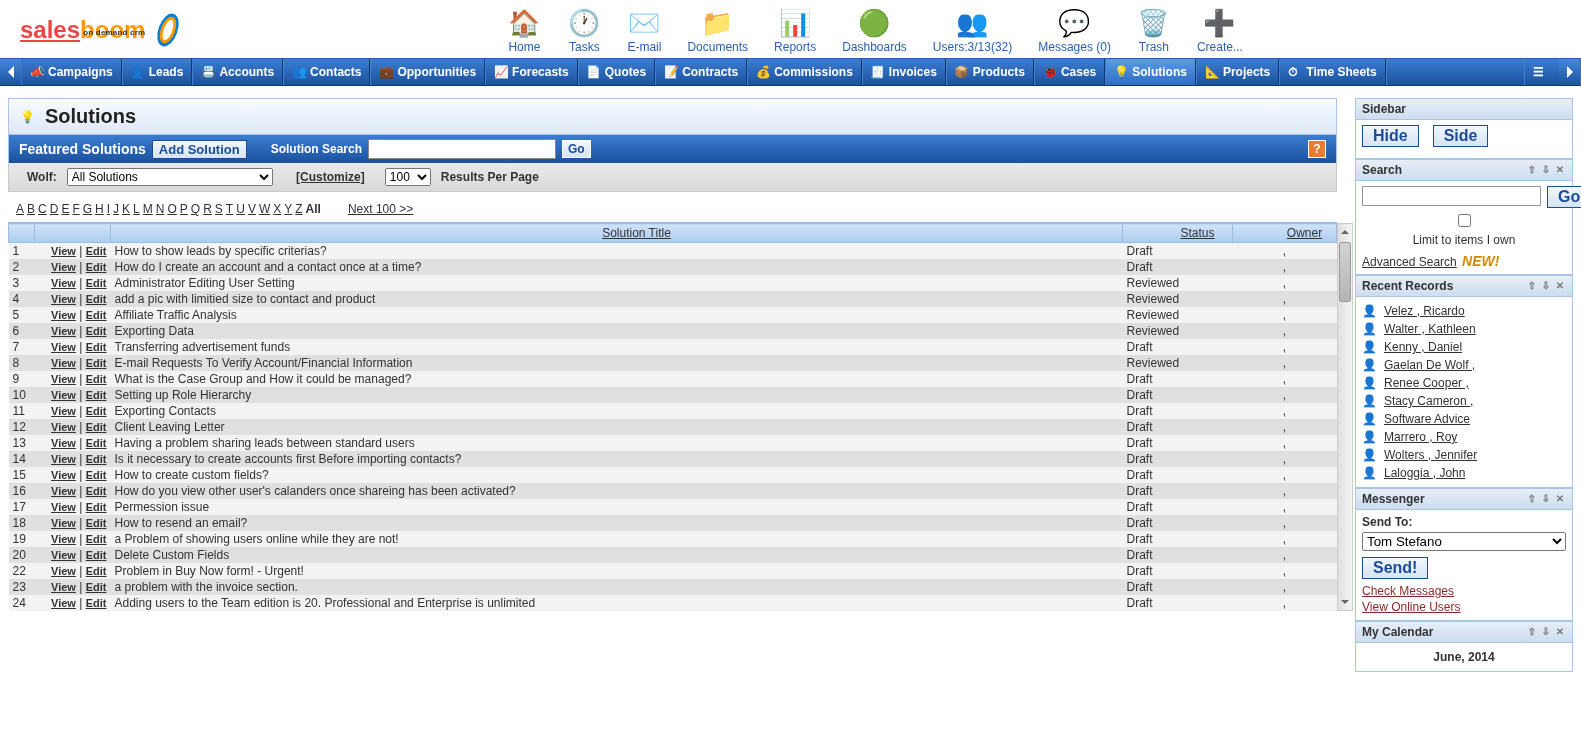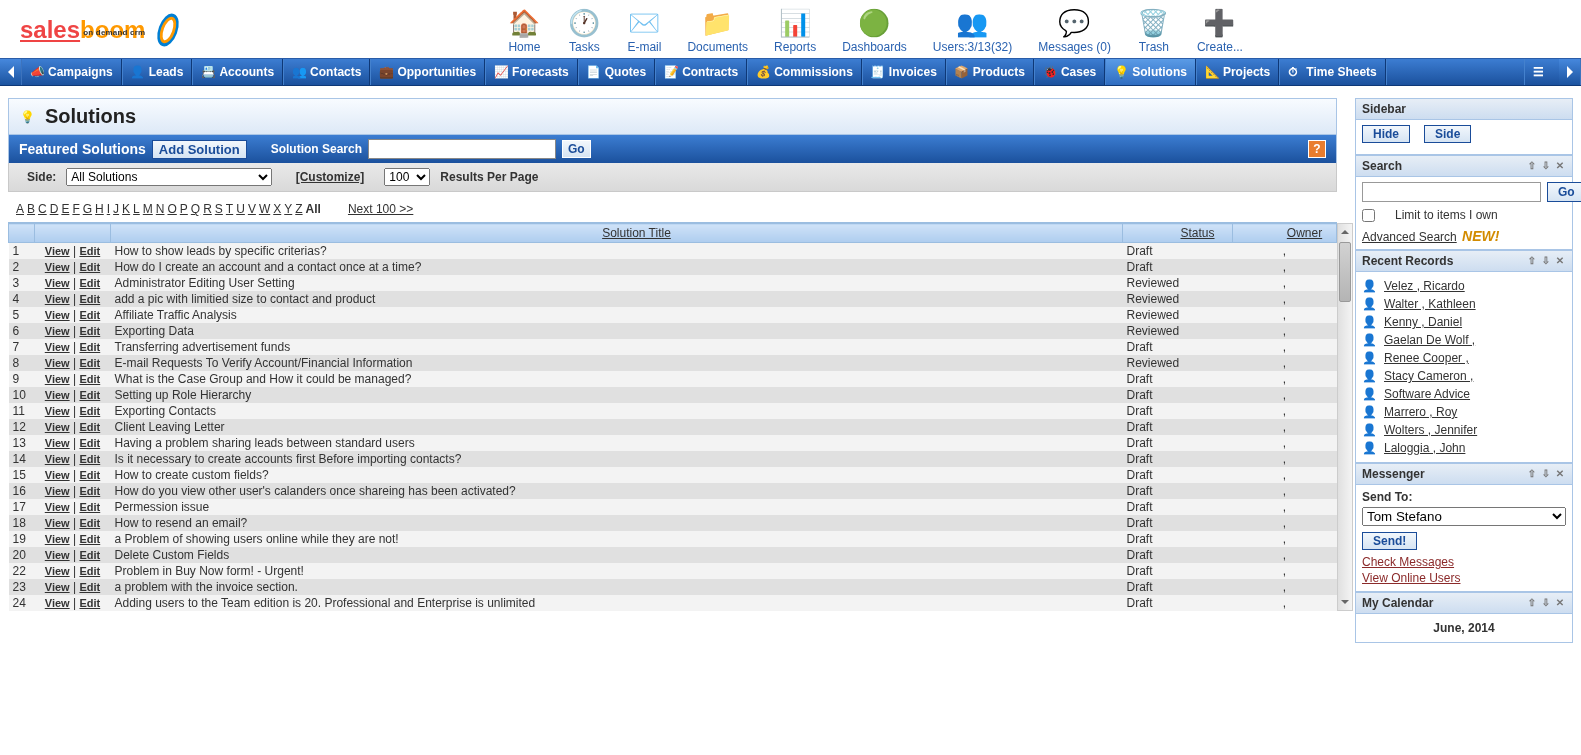--- a/index.html
+++ b/index.html
@@ -64,36 +64,36 @@
   .tbl-scrollbar .arr svg{width:8px;height:8px;fill:#666;}
   .tbl-scrollbar .arr.up{top:0;} .tbl-scrollbar .arr.down{bottom:0;}
   
   table.solutions { width:100%; border-collapse: collapse; table-layout: fixed; }
   table.solutions th { background: linear-gradient(#cfe2f8,#aecdef); font-weight:normal; text-align:center; border:1px solid #9bbde0; padding: 2px; font-size:12px;}
   table.solutions th a { text-decoration:underline; color:#333;margin-left:40px;}
   table.solutions td { padding: 1px 4px; font-size:12px; border-right: 0; }
   table.solutions tr:nth-child(even) td { background:#e0e0e0; }
   table.solutions tr:nth-child(odd) td { background:#f3f3f3; }
   .col-num{width:26px;}
-  .col-act{width:76px; text-align:center;}
+  .col-act{width:76px; text-align:right;}
   .col-title{}
   .col-status{width:110px;}
   .col-owner{width:104px; text-align:center;}
   .act-link{ text-decoration:underline; font-weight:bold; font-size:11px; cursor:pointer;}
   
   
   .sb-section-head { background: linear-gradient(#e7eef6,#cdddf0); border:1px solid #a9c5e6; padding: 3px 6px; font-weight:bold; font-size:12px; display:flex; align-items:center;}
   .sb-section-head .wctl { margin-left:auto; display:flex; gap:2px;}
   .sb-section-head .wctl span{ width:12px; height:12px; font-size:10px; text-align:center; color:#777; cursor:pointer;}
   .sb-body { border:1px solid #a9c5e6; border-top:none; padding: 5px 6px; font-size:12px;}
-  .sb-btn { background: linear-gradient(#f2f7fc,#d6e4f3); color:#1a4c99; border:1px solid #1a4c99; padding:1px 10px; font-weight:bold; cursor:pointer; font-size:12px;}
+  .sb-btn { background: linear-gradient(#f2f7fc,#d6e4f3); color:#1a4c99; border:1px solid #1a4c99; padding:1px 10px; font-weight:bold; cursor:pointer; font-size:16px;}
   .sb-btns{ display:flex; gap:14px; margin-bottom:6px;}
   .sb-search-row{ display:flex; gap:6px; margin-bottom:6px;}
   .sb-search-row input{ flex:1; border:1px solid #999; height:20px;}
-  .sb-check{ display:flex; align-items:center; gap:20px; margin:6px 0;}
+  .sb-check{ display:flex; align-items:center; gap:6px; margin:6px 0;flex-direction:column;}
   .sb-adv{ color:#333; text-decoration:underline; cursor:pointer;}
   .new-badge{ color:#d28b00; font-weight:bold; font-size:14px; margin-left:2px; font-style:italic;}
   .rec-list{ list-style:none;}
   .rec-list li{ display:flex; align-items:center; gap:8px; padding:2px 0;}
   .rec-list .pic{ width:14px; height:14px; }
   .rec-list a{ color:#333;}
   .msgr-body select{ width:100%; margin:3px 0 6px 0;}
   .msgr-links a{ color:#8b2a2a; display:block; padding:1px 0;}
   .cal-title{ text-align:center; font-weight:bold; padding:2px 0;}
 </style>
@@ -247,21 +247,21 @@
         <button class="add-sol-btn">Add Solution</button>
       </div>
       <div class="ab-search">
         <span>Solution Search</span>
         <input type="text" style="">
         <button class="go-btn">Go</button>
       </div>
       <div class="help-btn">?</div>
     </div>
     <div class="filter-bar">
-      <span>Side:</span>
+      <span>Wolf:</span>
       <select class="show-sel"><option>All Solutions</option></select>
       <span>&nbsp;</span>
       <span class="customize">[Customize]</span>
       <select class="perpage-sel"><option>100</option></select>
       <span>Results Per Page</span>
     </div>
     <div class="alpha-bar">
       <div class="alpha-links" id="alpha-links"><span>A</span><span>B</span><span>C</span><span>D</span><span>E</span><span>F</span><span>G</span><span>H</span><span>I</span><span>J</span><span>K</span><span>L</span><span>M</span><span>N</span><span>O</span><span>P</span><span>Q</span><span>R</span><span>S</span><span>T</span><span>U</span><span>V</span><span>W</span><span>X</span><span>Y</span><span>Z</span><span class="all">All</span></div>
       <span class="next100">Next 100 &gt;&gt;</span>
     </div>

